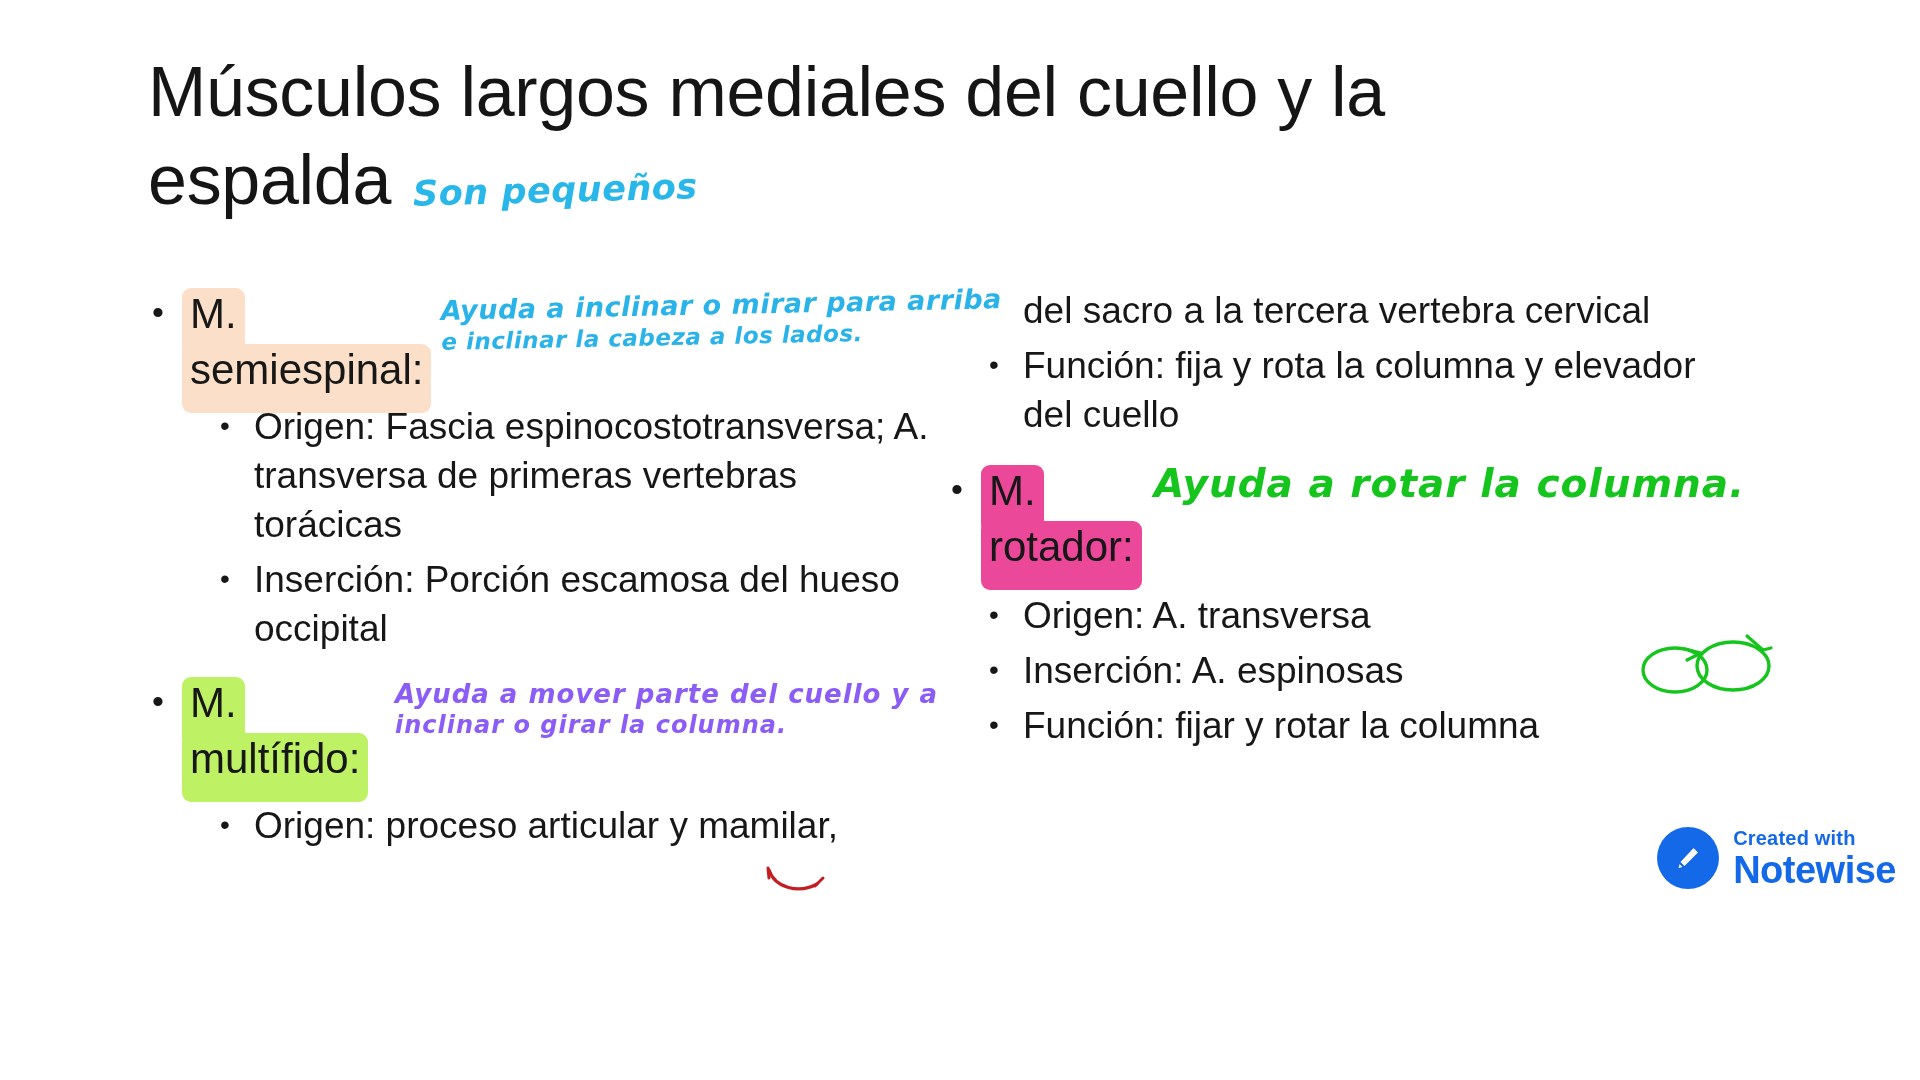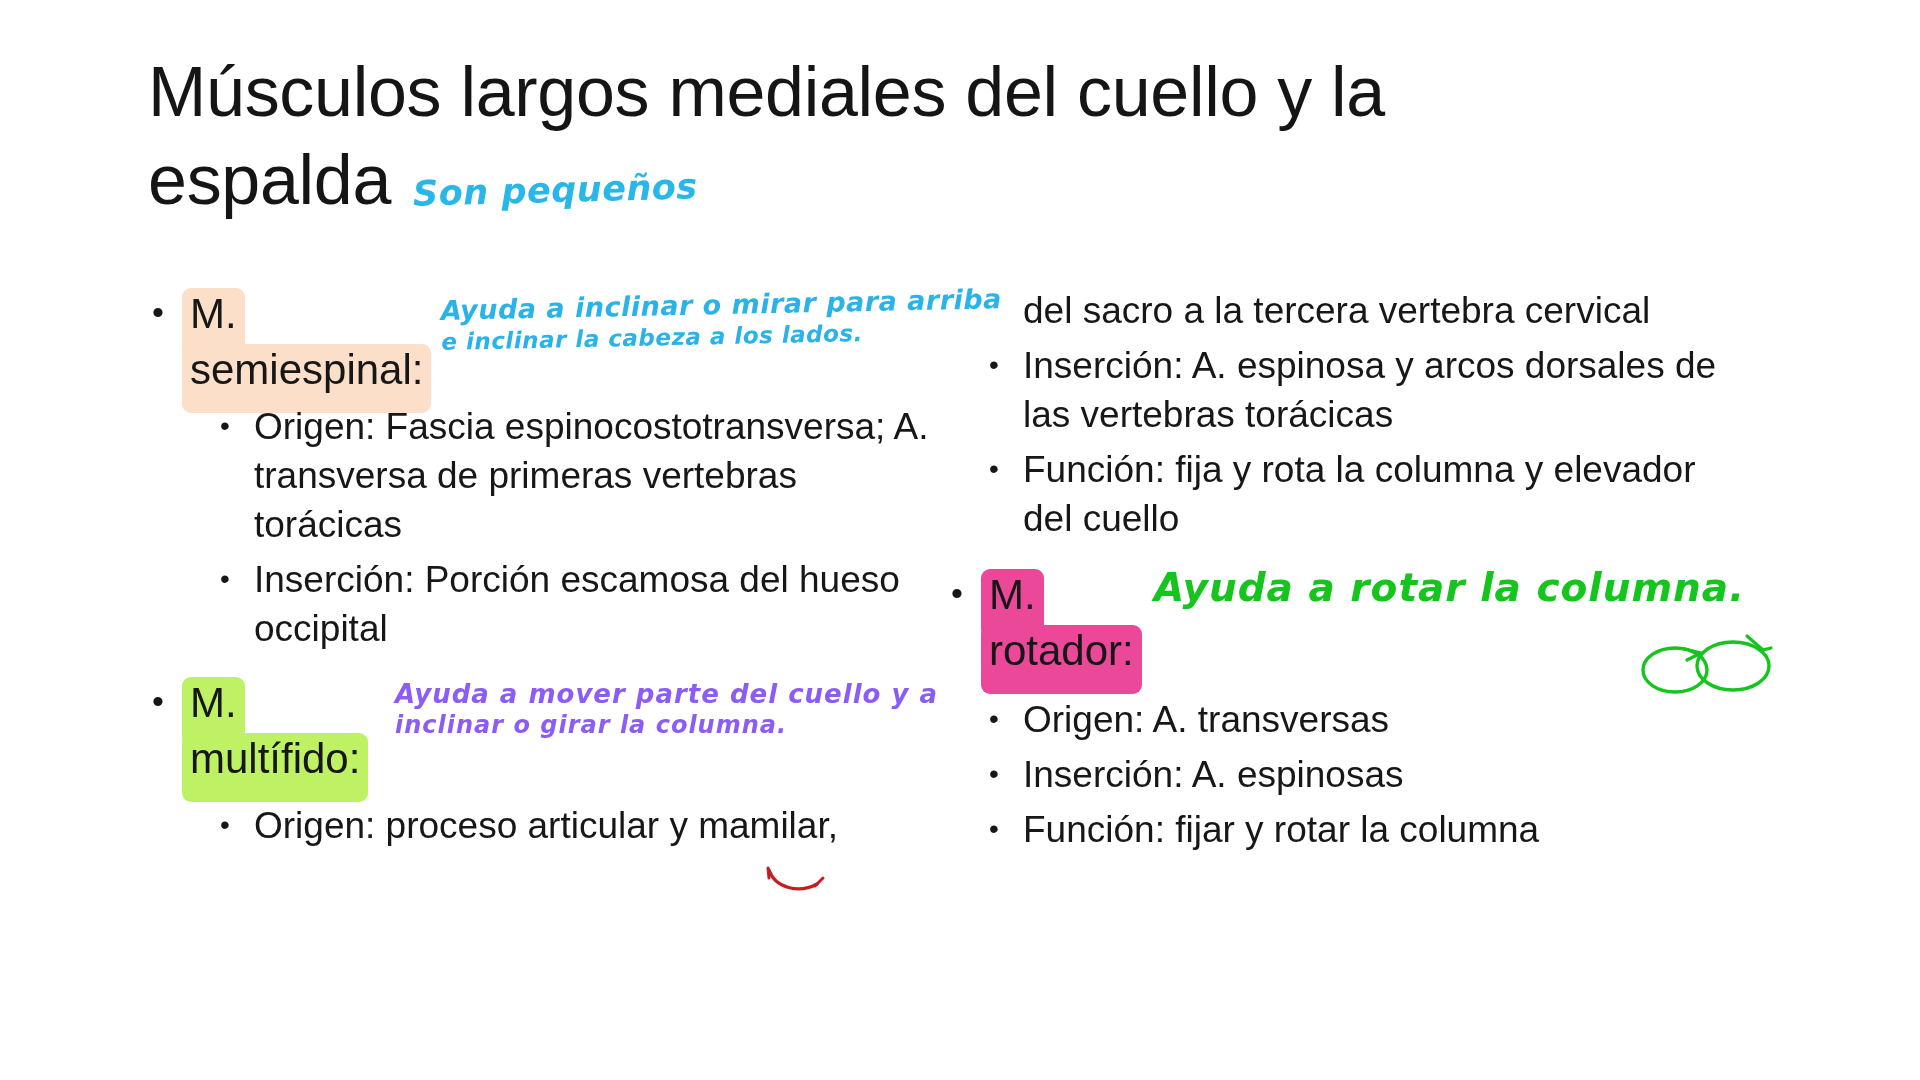--- a/index.html
+++ b/index.html
@@ -231,37 +231,48 @@
     <path d="M4,8 C10,26 34,32 52,22" stroke="#c31f22" stroke-width="3.2" fill="none" stroke-linecap="round"></path>
     <path d="M50,24 L58,16" stroke="#c31f22" stroke-width="3" fill="none" stroke-linecap="round"></path>
     <path d="M3,6 L4,16" stroke="#c31f22" stroke-width="3" fill="none" stroke-linecap="round"></path>
   </svg>
 
   <div class="col col-right">
 
     <span class="cont2">del sacro a la tercera vertebra cervical</span>
 
     <ul class="lvl2" style="margin-left:0">
-      <li class="li2">Inserción: A. espinosa y arcos dorsales de las vertebras torácicas</li>
       <li class="li2">Función: fija y rota la columna y elevador del cuello</li>
     </ul>
 
     <div class="heading-row" style="margin-top:24px; margin-left:-38px">
       <span class="li1"><span class="hl hl-green">M. rotador:</span></span>
       <span class="hw hw-green hw-inline hw-rot">Ayuda  a rotar la columna.</span>
     </div>
 
     <ul class="lvl2" style="margin-left:0; margin-top:12px">
-      <li class="li2">Origen: A. transversas</li>
+      <li class="li2">Origen: A. transversa</li>
       <li class="li2">Inserción: A. espinosas</li>
       <li class="li2">Función: fijar y rotar la columna</li>
     </ul>
   </div>
 
   <svg class="rot-doodle" viewBox="0 0 140 70">
     <ellipse cx="40" cy="40" rx="32" ry="22" stroke="#15c51d" stroke-width="3.4" fill="none"></ellipse>
     <ellipse cx="98" cy="36" rx="36" ry="24" stroke="#15c51d" stroke-width="3.4" fill="none"></ellipse>
     <path d="M50,19 L66,23 L52,30" stroke="#15c51d" stroke-width="3.2" fill="none" stroke-linecap="round" stroke-linejoin="round"></path>
     <path d="M112,6 L128,20 L136,18" stroke="#15c51d" stroke-width="3.2" fill="none" stroke-linecap="round" stroke-linejoin="round"></path>
   </svg>
 
+  <div class="notewise">
+    <div class="nw-logo">
+      <svg width="36" height="36" viewBox="0 0 36 36" aria-hidden="true">
+        <path d="M23.5 6.5 L29.5 12.5 L14.5 27.5 L7 29.5 L9 22 Z" fill="#ffffff" stroke="#1469e8" stroke-width="2.2" stroke-linejoin="round"></path>
+        <path d="M9 22 L14.5 27.5" stroke="#1469e8" stroke-width="2.2" stroke-linecap="round"></path>
+      </svg>
+    </div>
+    <div class="nw-text">
+      <span class="nw-created">Created with</span>
+      <span class="nw-name">Notewise</span>
+    </div>
+  </div>
 
 </div>
 
 </body></html>

